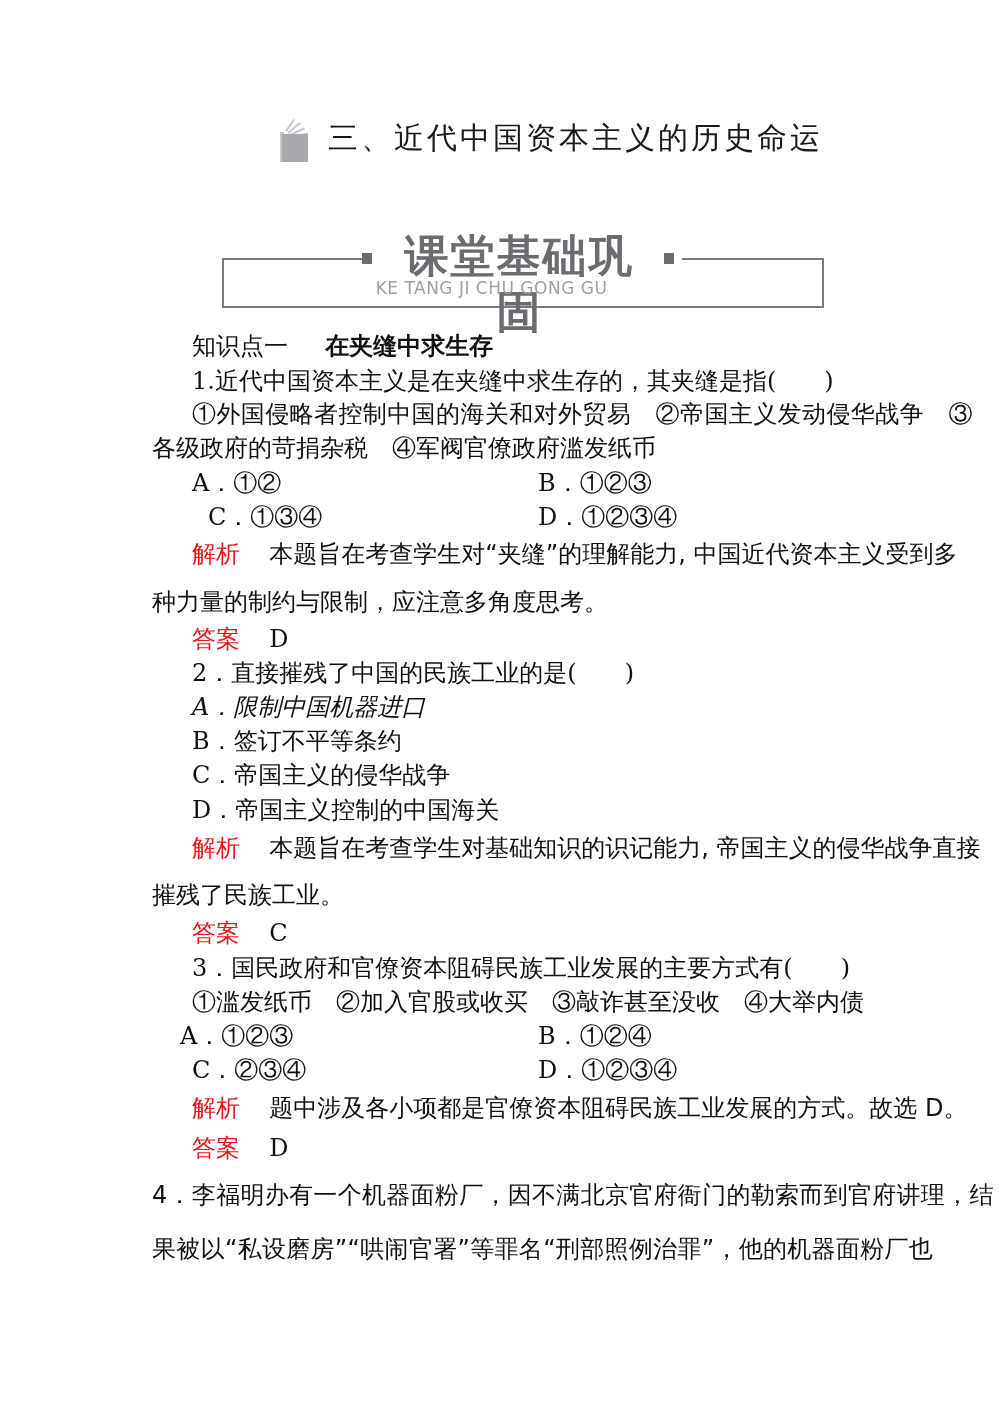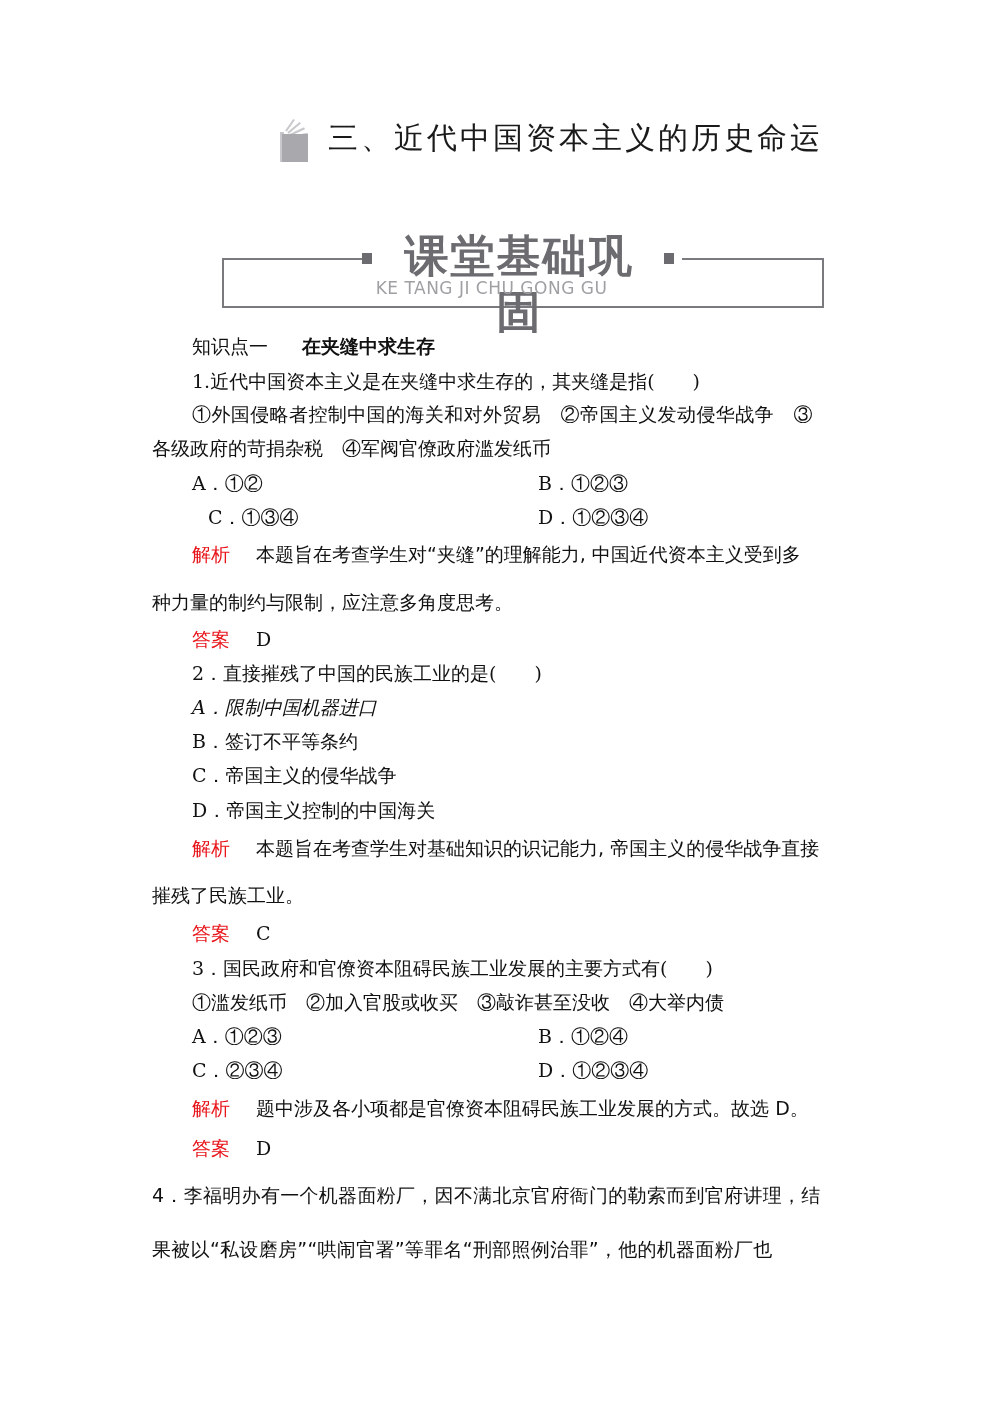--- a/index.html
+++ b/index.html
@@ -18,21 +18,21 @@
                    border: 2px solid #7a7a7e; border-top: none; }
   .banner .line-l { position: absolute; left: 0; top: 30px; width: 140px; height: 2px; background: #7a7a7e; }
   .banner .line-r { position: absolute; right: 0; top: 30px; width: 140px; height: 2px; background: #7a7a7e; }
   .banner .sq-l { position: absolute; left: 140px; top: 25px; width: 10px; height: 11px; background: #6b6b70; }
   .banner .sq-r { position: absolute; left: 442px; top: 25px; width: 10px; height: 11px; background: #6b6b70; }
   .banner .cn { position: absolute; left: 160px; top: 0; width: 275px; text-align: center;
                 font-family: "DejaVu Serif", serif; font-weight: bold; font-size: 44px; color: #6b6b70; letter-spacing: 2px; line-height: 56px; }
   .banner .en { position: absolute; left: 0; top: 50px; width: 539px; text-align: center;
                 font-family: "DejaVu Sans", "Liberation Sans", sans-serif; font-size: 17px; color: #a0a0a4; letter-spacing: 0.5px; }
 
-  .line { position: absolute; font-size: 19px; white-space: nowrap; line-height: 26px; }
+  .line { position: absolute; font-size: 24px; white-space: nowrap; line-height: 26px; }
   .sans { font-family: "DejaVu Sans", "Liberation Sans", sans-serif; }
   .red { color: #e8151b; }
   .bold { font-weight: bold; }
 </style>
 </head>
 <body>
 
 <div class="title">
   <div class="book-icon">
     <div class="page" style="left:6px;top:12px;width:14px;transform:rotate(-55deg);"></div>
@@ -92,21 +92,21 @@
 </div>
 <div class="line sans" style="top:882px;left:152px;">摧残了民族工业。</div>
 <div class="line" style="top:920px;left:192px;">
   <span class="red sans">答案</span>
   <span style="display:inline-block;width:14px;"></span>
   <span>C</span>
 </div>
 
 <div class="line" style="top:955px;left:192px;">3．国民政府和官僚资本阻碍民族工业发展的主要方式有(　　)</div>
 <div class="line" style="top:989px;left:192px;">①滥发纸币　②加入官股或收买　③敲诈甚至没收　④大举内债</div>
-<div class="line" style="top:1023px;left:192px;">A．①②③</div>
+<div class="line" style="top:1023px;left:180px;">A．①②③</div>
 <div class="line" style="top:1023px;left:538px;">B．①②④</div>
 <div class="line" style="top:1057px;left:192px;">C．②③④</div>
 <div class="line" style="top:1057px;left:538px;">D．①②③④</div>
 <div class="line sans" style="top:1095px;left:192px;">
   <span class="red">解析</span>
   <span style="display:inline-block;width:14px;"></span>
   <span>题中涉及各小项都是官僚资本阻碍民族工业发展的方式。故选 D。</span>
 </div>
 <div class="line" style="top:1135px;left:192px;">
   <span class="red sans">答案</span>

